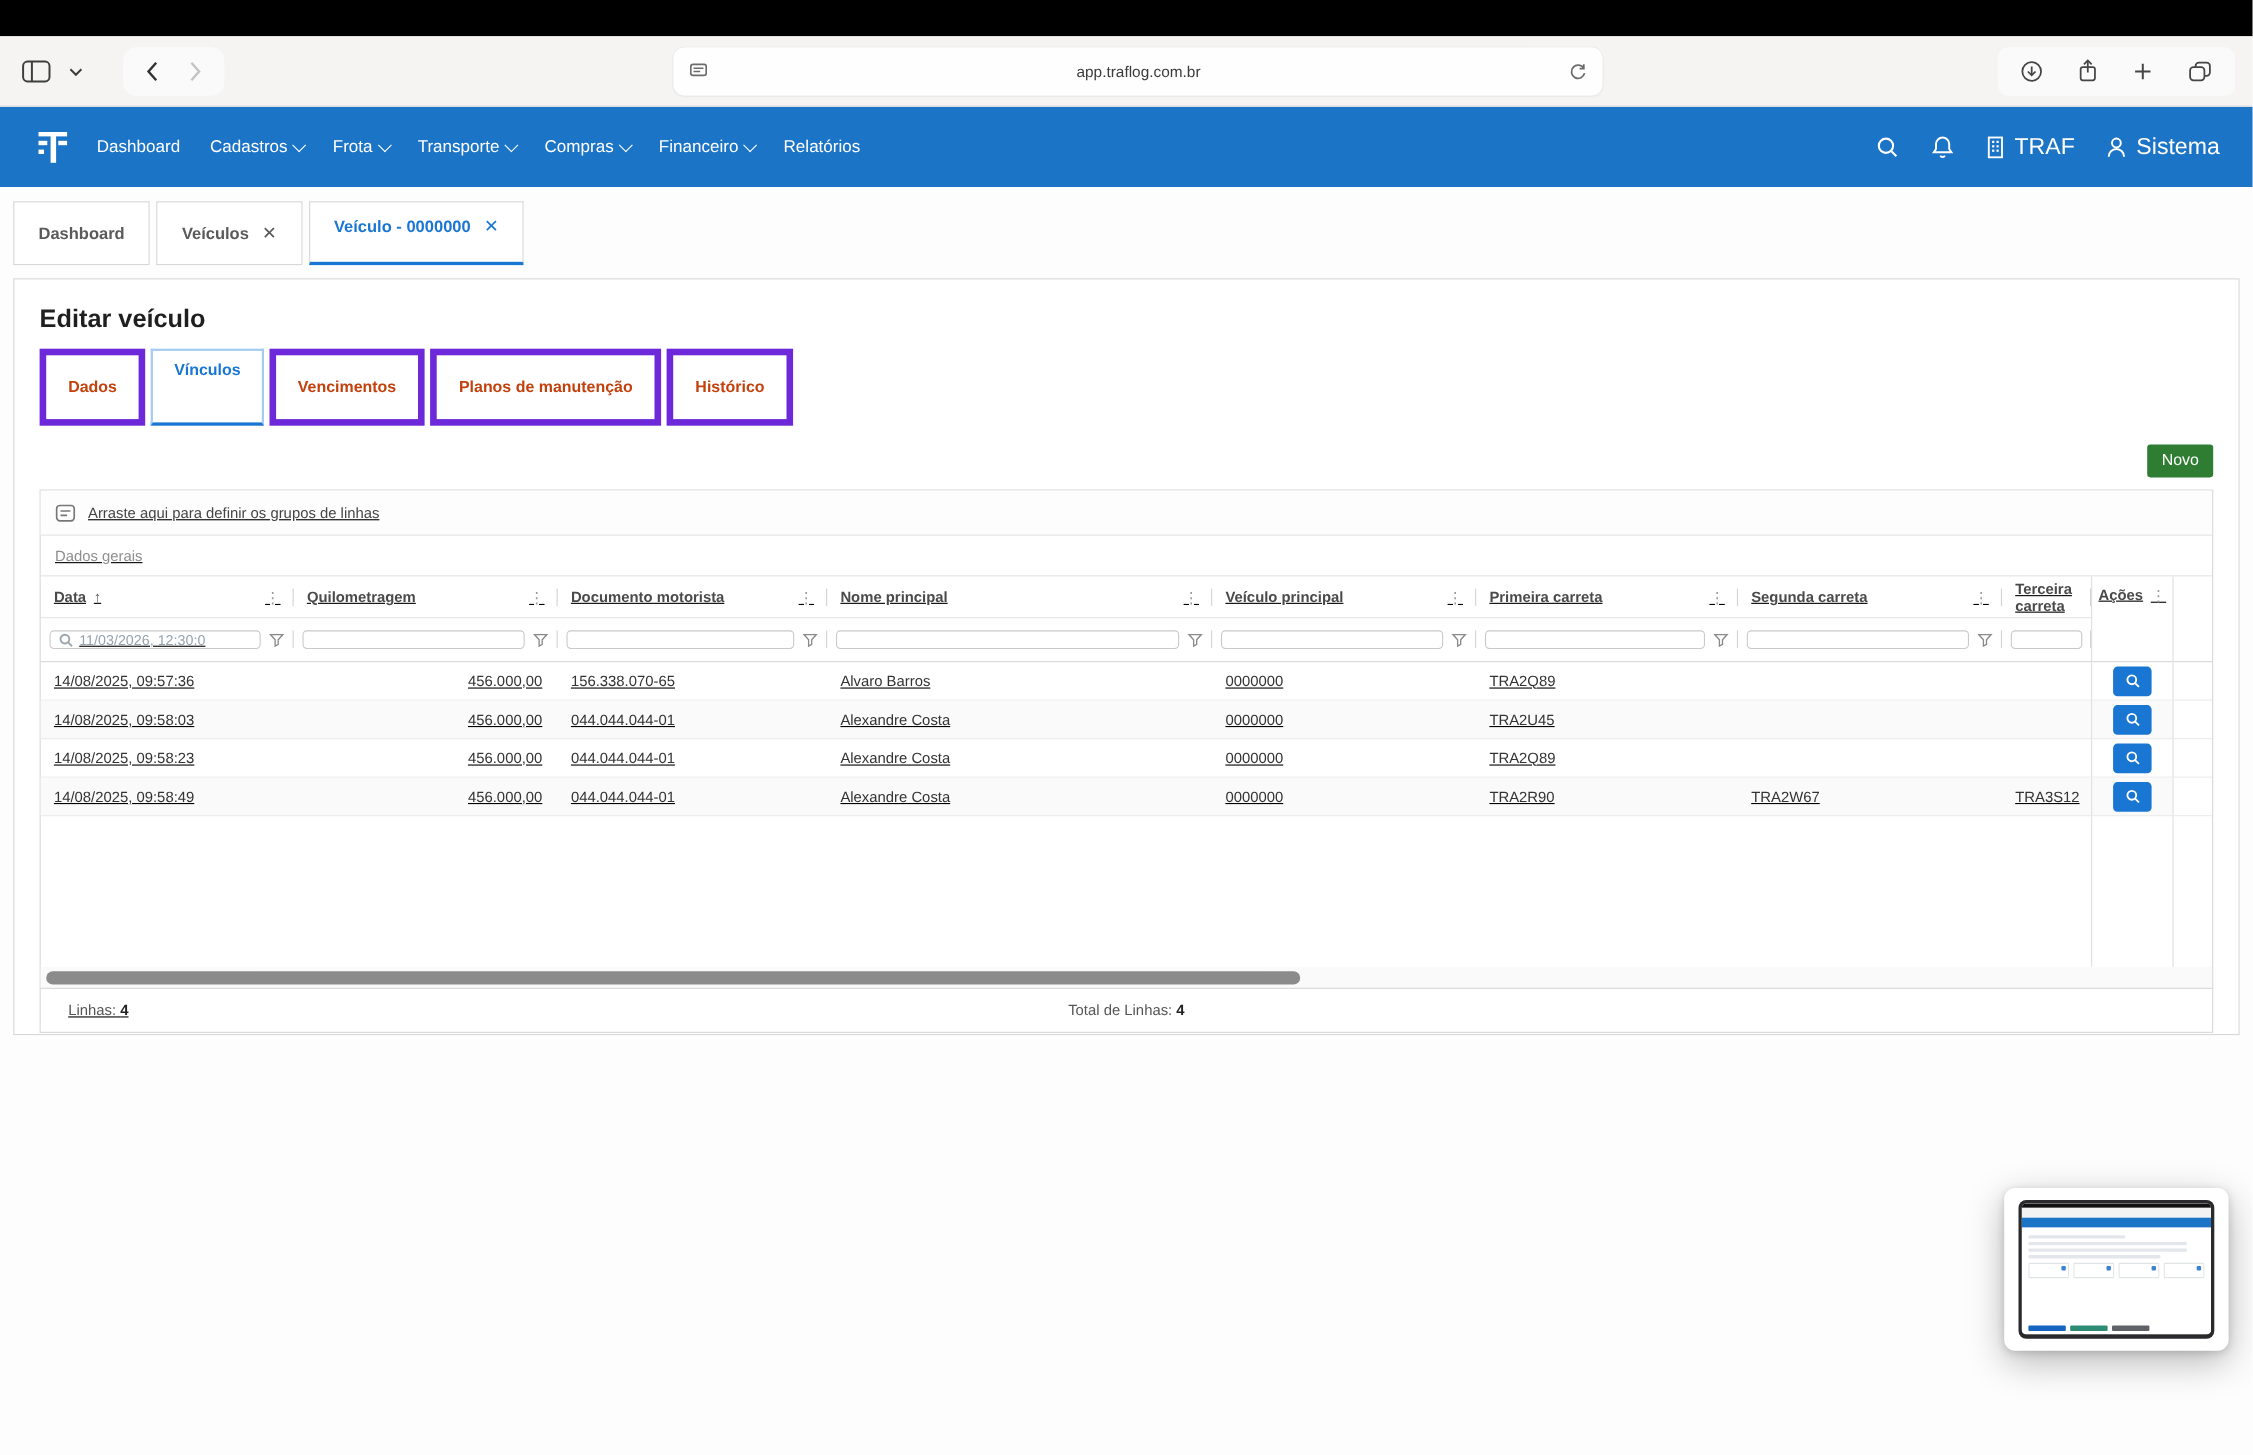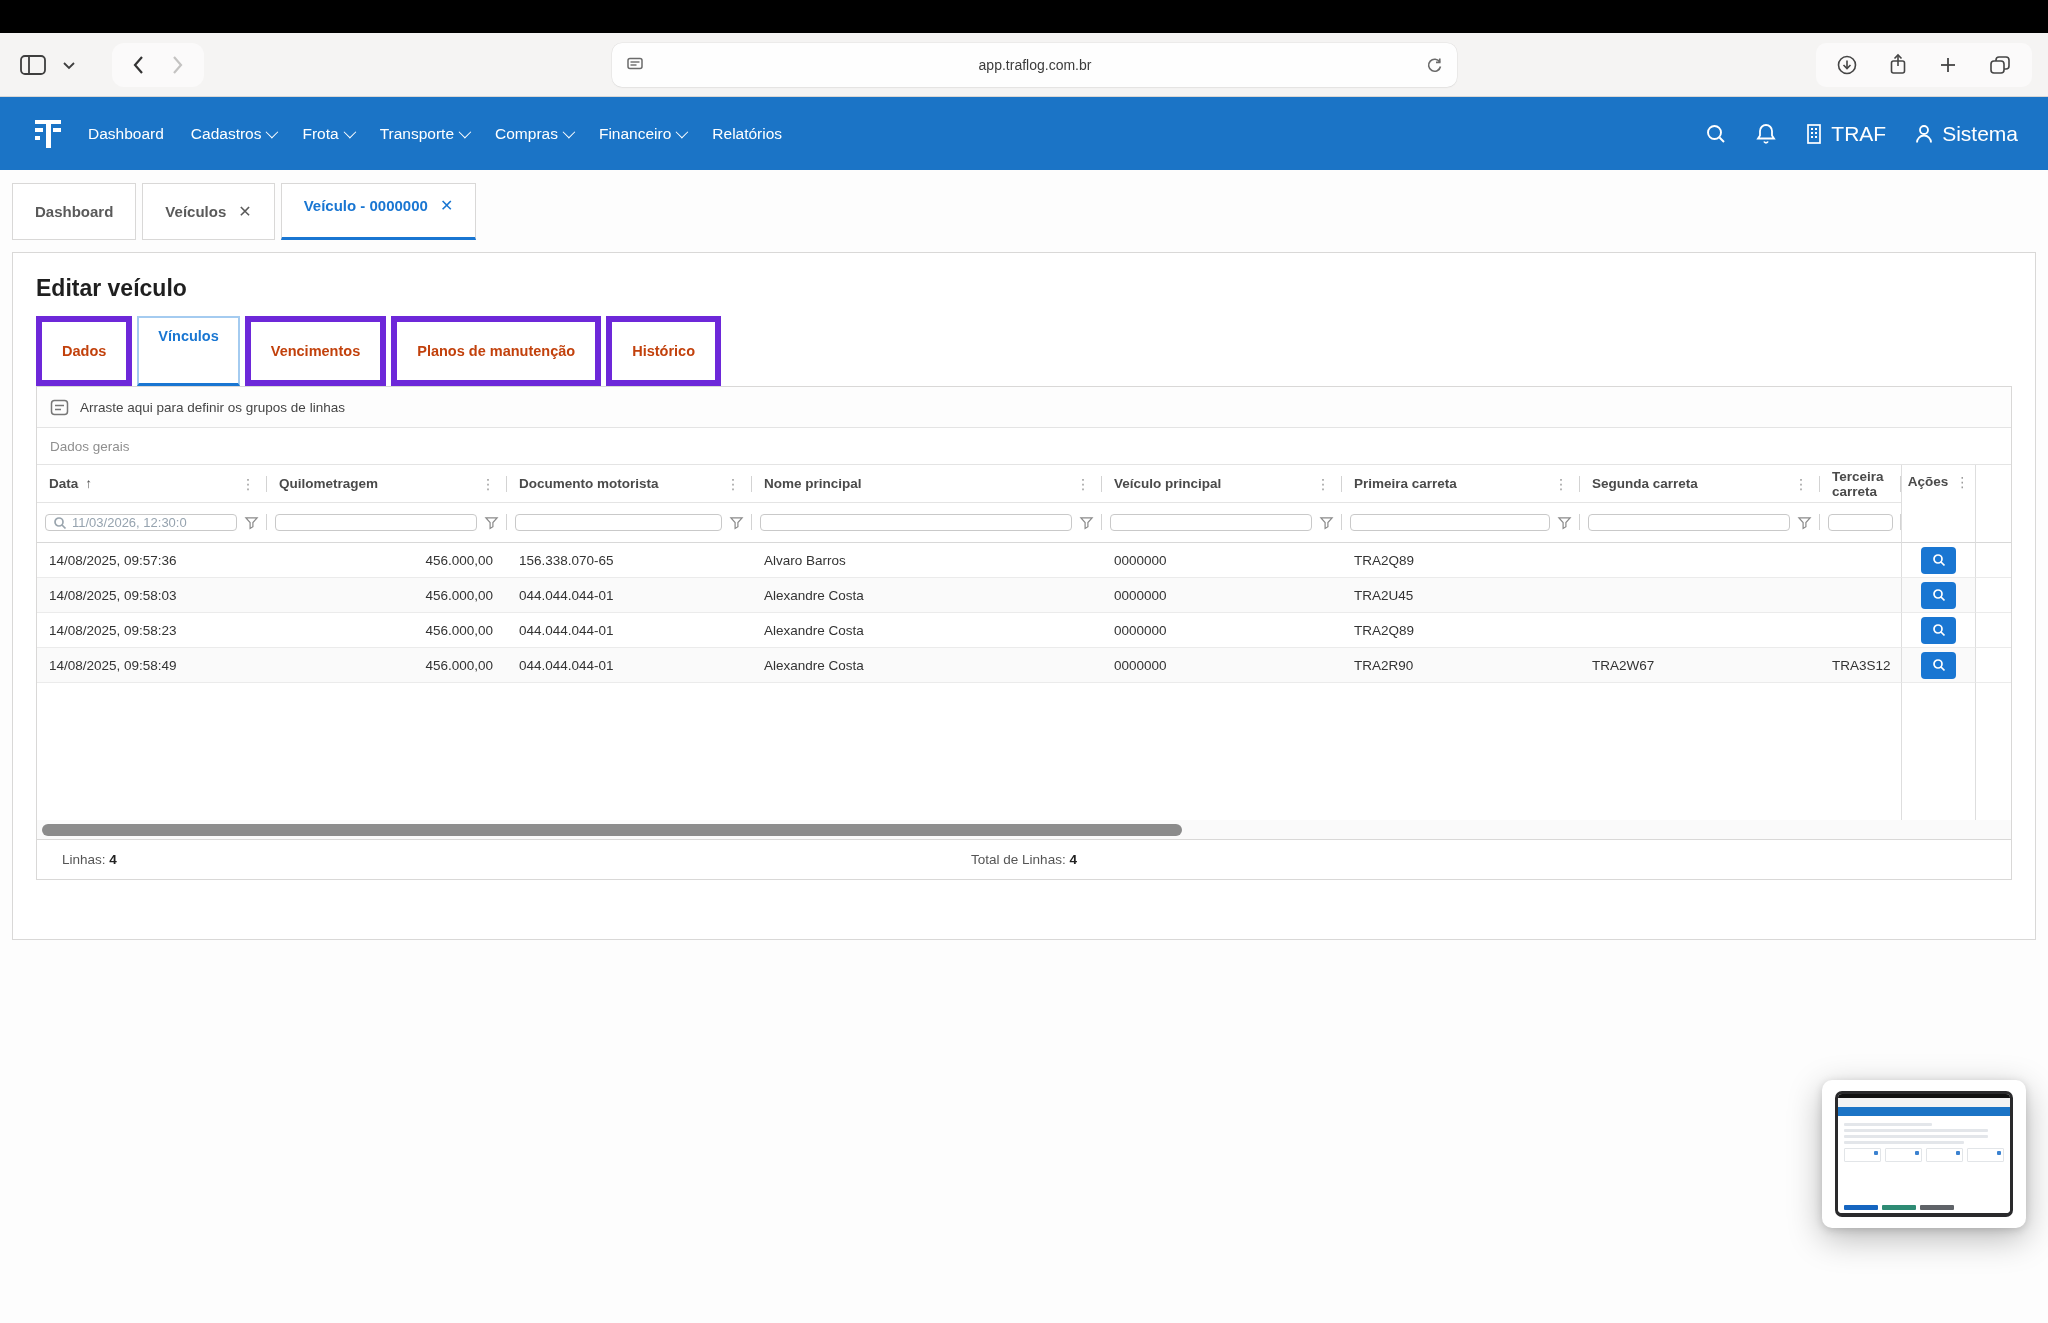--- a/index.html
+++ b/index.html
@@ -36,21 +36,21 @@
   
   .panel { margin:12px 12px 0; border:1px solid #d9d8d7; background:#fff; height:688px; padding:20px 23px 0; position:relative; }
   .panel h1 { font-size:23px; color:#1f1f1f; margin:2px 0 14px; }
   .etabs { display:flex; gap:5px; }
   .etab { border:6px solid #6d28d9; background:#fff; color:#c2410c; font-weight:bold; font-size:14.5px; padding:21px 20px; cursor:pointer; }
   .etab.active { color:#1976d2; border:2px solid #a4cbf0; border-bottom:3px solid #1976d2; padding:10px 19px 9px; }
   .novo-row { display:flex; justify-content:flex-end; margin:17px 0 11px; }
   .btn-novo { background:#2e7d32; color:#fff; border:none; font-size:14.5px; font-family:inherit; padding:7px 13px; border-radius:3px; cursor:pointer; }
 
   
-  .grid { border:1px solid #d9d8d7; height:494px; display:flex; flex-direction:column; background:#fff; }
+  .grid { border:1px solid #d9d8d7; height:494px; display:flex; flex-direction:column; background:#fff;text-decoration:underline; }
   .dropzone { height:41px; display:flex; align-items:center; gap:11px; padding:0 13px; border-bottom:1px solid #e4e4e4; background:#fdfdfd; color:#454545; font-size:13.5px; }
   .group-row { height:37px; display:flex; align-items:center; padding:0 13px; border-bottom:1px solid #e4e4e4; color:#8f8f8f; font-size:13.5px; }
   .grid-body { flex:1; display:grid; grid-template-columns:1864px 74px 1fr; grid-template-rows:38px 40px 35px 35px 35px 35px 1fr; }
   .strip { display:grid; overflow:hidden; }
   .hstrip { border-bottom:1px solid #e4e4e4; }
   .fstrip { border-bottom:1px solid #d8d8d8; }
   .rstrip { border-bottom:1px solid #ebebeb; }
   .rstrip.alt { background:#fafafa; }
   .hcell { position:relative; display:flex; align-items:center; padding:0 12px; font-size:13.5px; font-weight:bold; color:#4a4a4a; gap:7px; }
   .hcell .kebab { margin-left:auto; color:#9a9a9a; font-weight:normal; font-size:14px; cursor:pointer; }
@@ -266,20 +266,23 @@
 
   <div class="panel">
     <h1>Editar veículo</h1>
     <div class="etabs">
         <div class="etab">Dados</div>
         <div class="etab active">Vínculos</div>
         <div class="etab">Vencimentos</div>
         <div class="etab">Planos de manutenção</div>
         <div class="etab">Histórico</div>
       </div>
+    <div class="novo-row">
+      <button class="btn-novo">Novo</button>
+    </div>
 
     <div class="grid">
       <div class="dropzone">
         <span class="ic">
           <svg width="19" height="17" viewBox="0 0 19 17">
               <rect x="1.5" y="1.5" width="16" height="14" rx="3" fill="none" stroke="#777" stroke-width="1.5"></rect>
               <line x1="5" y1="6.5" x2="14" y2="6.5" stroke="#777" stroke-width="1.5"></line>
               <line x1="5" y1="10.5" x2="11" y2="10.5" stroke="#777" stroke-width="1.5"></line>
             </svg>
         </span>

